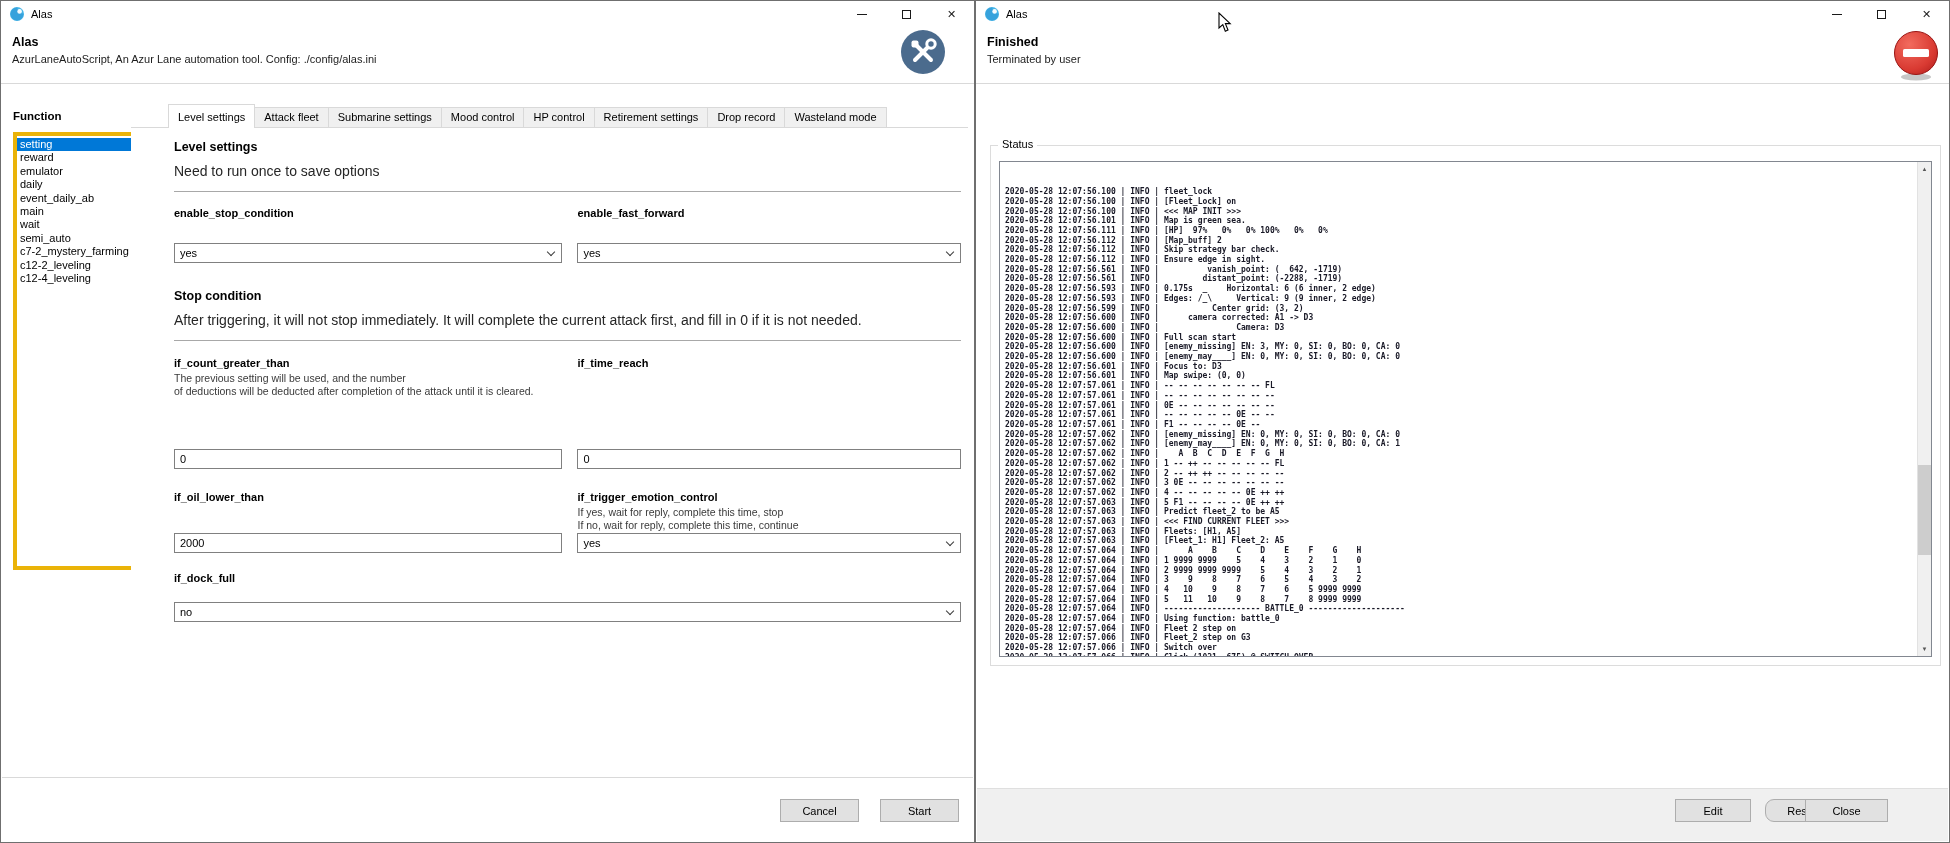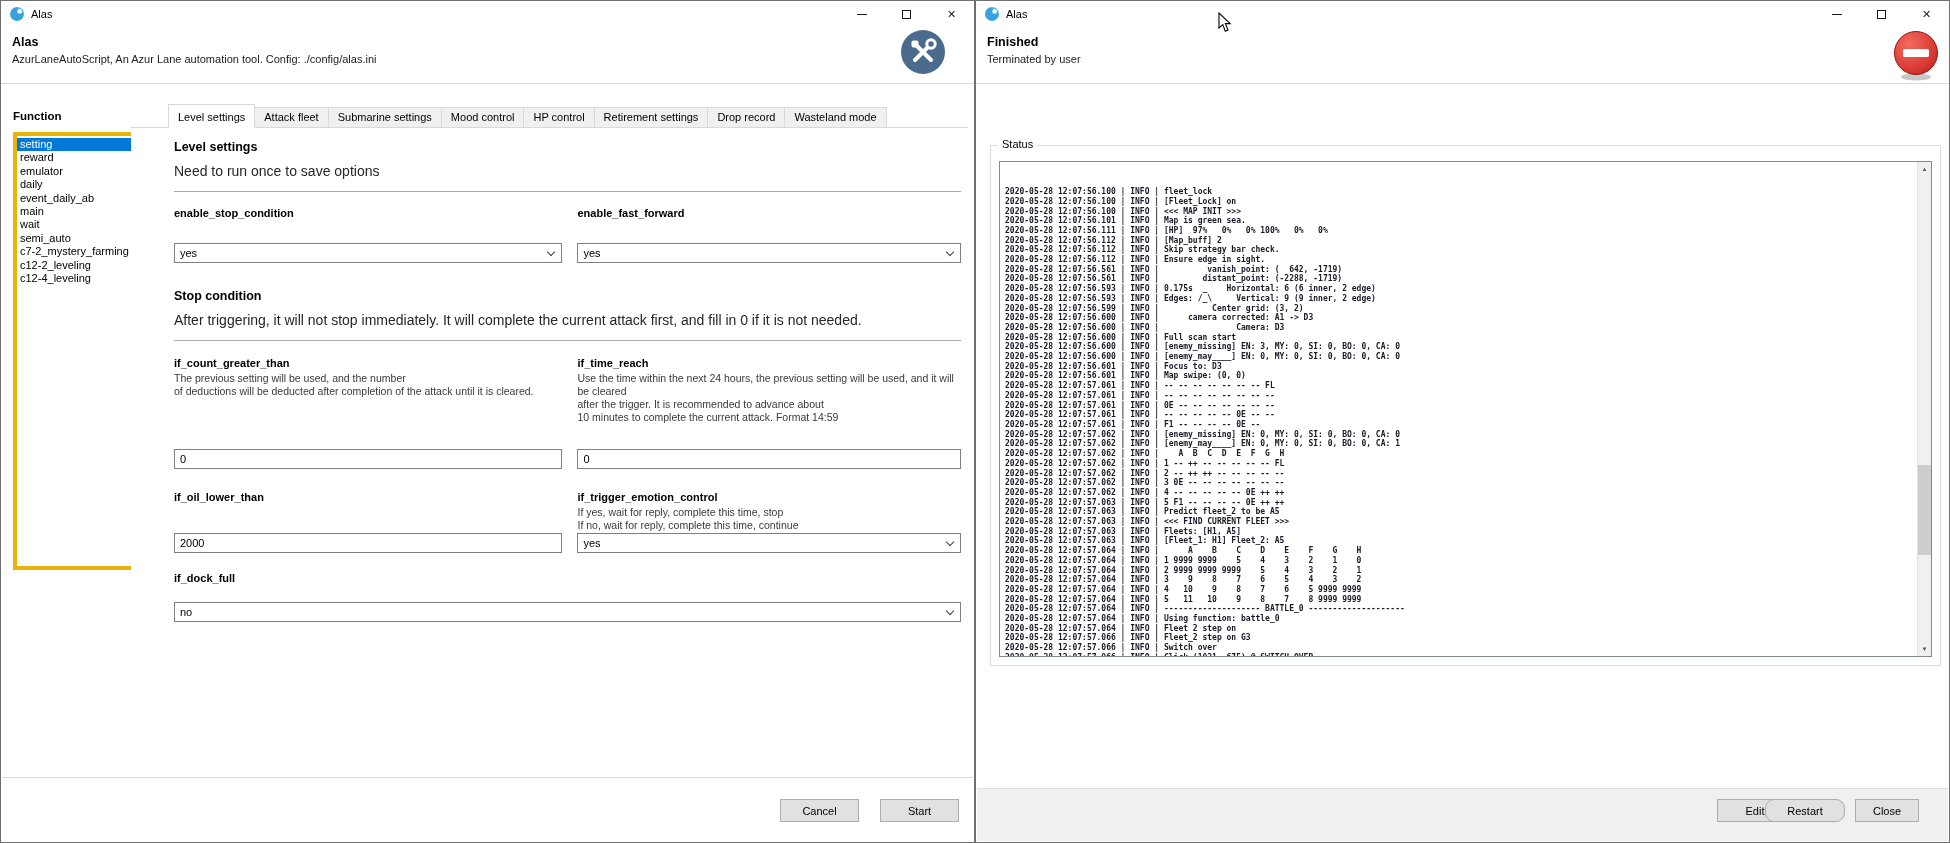--- a/index.html
+++ b/index.html
@@ -187,23 +187,20 @@
     <div class="row r2">
       <div class="field w390">
         <div class="flabel">if_count_greater_than</div>
         <div class="fhelp">The previous setting will be used, and the number
  of deductions will be deducted after completion of the attack until it is cleared.</div>
         <div class="spacer"></div>
         <input class="tinput" value="0" style="">
       </div>
       <div class="field w385">
         <div class="flabel">if_time_reach</div>
-        <div class="fhelp">Use the time within the next 24 hours, the previous setting will be used, and it will be cleared
- after the trigger. It is recommended to advance about
- 10 minutes to complete the current attack. Format 14:59</div>
         <div class="spacer"></div>
         <input class="tinput" value="0" style="">
       </div>
     </div>
 
     <div class="row r3">
       <div class="field w390">
         <div class="flabel">if_oil_lower_than</div>
         <div class="spacer"></div>
         <input class="tinput" value="2000" style="">
@@ -286,23 +283,23 @@
       <div class="logline">2020-05-28 12:07:56.100 | INFO | fleet_lock</div><div class="logline">2020-05-28 12:07:56.100 | INFO | [Fleet_Lock] on</div><div class="logline">2020-05-28 12:07:56.100 | INFO | &lt;&lt;&lt; MAP INIT &gt;&gt;&gt;</div><div class="logline">2020-05-28 12:07:56.101 | INFO | Map is green sea.</div><div class="logline">2020-05-28 12:07:56.111 | INFO | [HP]  97%   0%   0% 100%   0%   0%</div><div class="logline">2020-05-28 12:07:56.112 | INFO | [Map_buff] 2</div><div class="logline">2020-05-28 12:07:56.112 | INFO | Skip strategy bar check.</div><div class="logline">2020-05-28 12:07:56.112 | INFO | Ensure edge in sight.</div><div class="logline">2020-05-28 12:07:56.561 | INFO |          vanish_point: (  642, -1719)</div><div class="logline">2020-05-28 12:07:56.561 | INFO |         distant_point: (-2288, -1719)</div><div class="logline">2020-05-28 12:07:56.593 | INFO | 0.175s  _    Horizontal: 6 (6 inner, 2 edge)</div><div class="logline">2020-05-28 12:07:56.593 | INFO | Edges: /_\     Vertical: 9 (9 inner, 2 edge)</div><div class="logline">2020-05-28 12:07:56.599 | INFO |           Center grid: (3, 2)</div><div class="logline">2020-05-28 12:07:56.600 | INFO |      camera corrected: A1 -&gt; D3</div><div class="logline">2020-05-28 12:07:56.600 | INFO |                Camera: D3</div><div class="logline">2020-05-28 12:07:56.600 | INFO | Full scan start</div><div class="logline">2020-05-28 12:07:56.600 | INFO | [enemy_missing] EN: 3, MY: 0, SI: 0, BO: 0, CA: 0</div><div class="logline">2020-05-28 12:07:56.600 | INFO | [enemy_may____] EN: 0, MY: 0, SI: 0, BO: 0, CA: 0</div><div class="logline">2020-05-28 12:07:56.601 | INFO | Focus to: D3</div><div class="logline">2020-05-28 12:07:56.601 | INFO | Map swipe: (0, 0)</div><div class="logline">2020-05-28 12:07:57.061 | INFO | -- -- -- -- -- -- -- FL</div><div class="logline">2020-05-28 12:07:57.061 | INFO | -- -- -- -- -- -- -- --</div><div class="logline">2020-05-28 12:07:57.061 | INFO | 0E -- -- -- -- -- -- --</div><div class="logline">2020-05-28 12:07:57.061 | INFO | -- -- -- -- -- 0E -- --</div><div class="logline">2020-05-28 12:07:57.061 | INFO | F1 -- -- -- -- 0E --</div><div class="logline">2020-05-28 12:07:57.062 | INFO | [enemy_missing] EN: 0, MY: 0, SI: 0, BO: 0, CA: 0</div><div class="logline">2020-05-28 12:07:57.062 | INFO | [enemy_may____] EN: 0, MY: 0, SI: 0, BO: 0, CA: 1</div><div class="logline">2020-05-28 12:07:57.062 | INFO |    A  B  C  D  E  F  G  H</div><div class="logline">2020-05-28 12:07:57.062 | INFO | 1 -- ++ -- -- -- -- -- FL</div><div class="logline">2020-05-28 12:07:57.062 | INFO | 2 -- ++ ++ -- -- -- -- --</div><div class="logline">2020-05-28 12:07:57.062 | INFO | 3 0E -- -- -- -- -- -- --</div><div class="logline">2020-05-28 12:07:57.062 | INFO | 4 -- -- -- -- -- 0E ++ ++</div><div class="logline">2020-05-28 12:07:57.063 | INFO | 5 F1 -- -- -- -- 0E ++ ++</div><div class="logline">2020-05-28 12:07:57.063 | INFO | Predict fleet_2 to be A5</div><div class="logline">2020-05-28 12:07:57.063 | INFO | &lt;&lt;&lt; FIND CURRENT FLEET &gt;&gt;&gt;</div><div class="logline">2020-05-28 12:07:57.063 | INFO | Fleets: [H1, A5]</div><div class="logline">2020-05-28 12:07:57.063 | INFO | [Fleet_1: H1] Fleet_2: A5</div><div class="logline">2020-05-28 12:07:57.064 | INFO |      A    B    C    D    E    F    G    H</div><div class="logline">2020-05-28 12:07:57.064 | INFO | 1 9999 9999    5    4    3    2    1    0</div><div class="logline">2020-05-28 12:07:57.064 | INFO | 2 9999 9999 9999    5    4    3    2    1</div><div class="logline">2020-05-28 12:07:57.064 | INFO | 3    9    8    7    6    5    4    3    2</div><div class="logline">2020-05-28 12:07:57.064 | INFO | 4   10    9    8    7    6    5 9999 9999</div><div class="logline">2020-05-28 12:07:57.064 | INFO | 5   11   10    9    8    7    8 9999 9999</div><div class="logline">2020-05-28 12:07:57.064 | INFO | -------------------- BATTLE_0 --------------------</div><div class="logline">2020-05-28 12:07:57.064 | INFO | Using function: battle_0</div><div class="logline">2020-05-28 12:07:57.064 | INFO | Fleet 2 step on</div><div class="logline">2020-05-28 12:07:57.066 | INFO | Fleet_2 step on G3</div><div class="logline">2020-05-28 12:07:57.066 | INFO | Switch over</div><div class="logline">2020-05-28 12:07:57.066 | INFO | Click (1031, 675) @ SWITCH_OVER</div></div>
       <div class="scrollbar">
         <span class="sb-btn sb-up">▲</span>
         <span class="sb-thumb"></span>
         <span class="sb-btn sb-down">▼</span>
       </div>
     </div>
   </div>
 
   <div class="footer-right">
-    <div class="btn" style="left:698px; top:10px; width:76px;margin-left:42px;">Edit</div>
+    <div class="btn" style="left:698px; top:10px; width:76px;">Edit</div>
     <div class="btn" style="left:788px; top:10px; width:80px;border-radius:9px;">Restart</div>
-    <div class="btn" style="left:878px; top:10px; width:64px;text-align:center;">Close</div>
+    <div class="btn" style="left:828px; top:10px; width:83px;text-align:center;">Close</div>
   </div>
 </div>
 
 <div class="cursor">
   <svg viewBox="0 0 14 21" width="14" height="21">
     <polygon points="1,1 1,16 4.8,12.6 7.3,19.2 10,18 7.4,11.6 12.2,11.6" fill="#fff" stroke="#000" stroke-width="1.1"></polygon>
   </svg>
 </div>
 
 </body></html>

